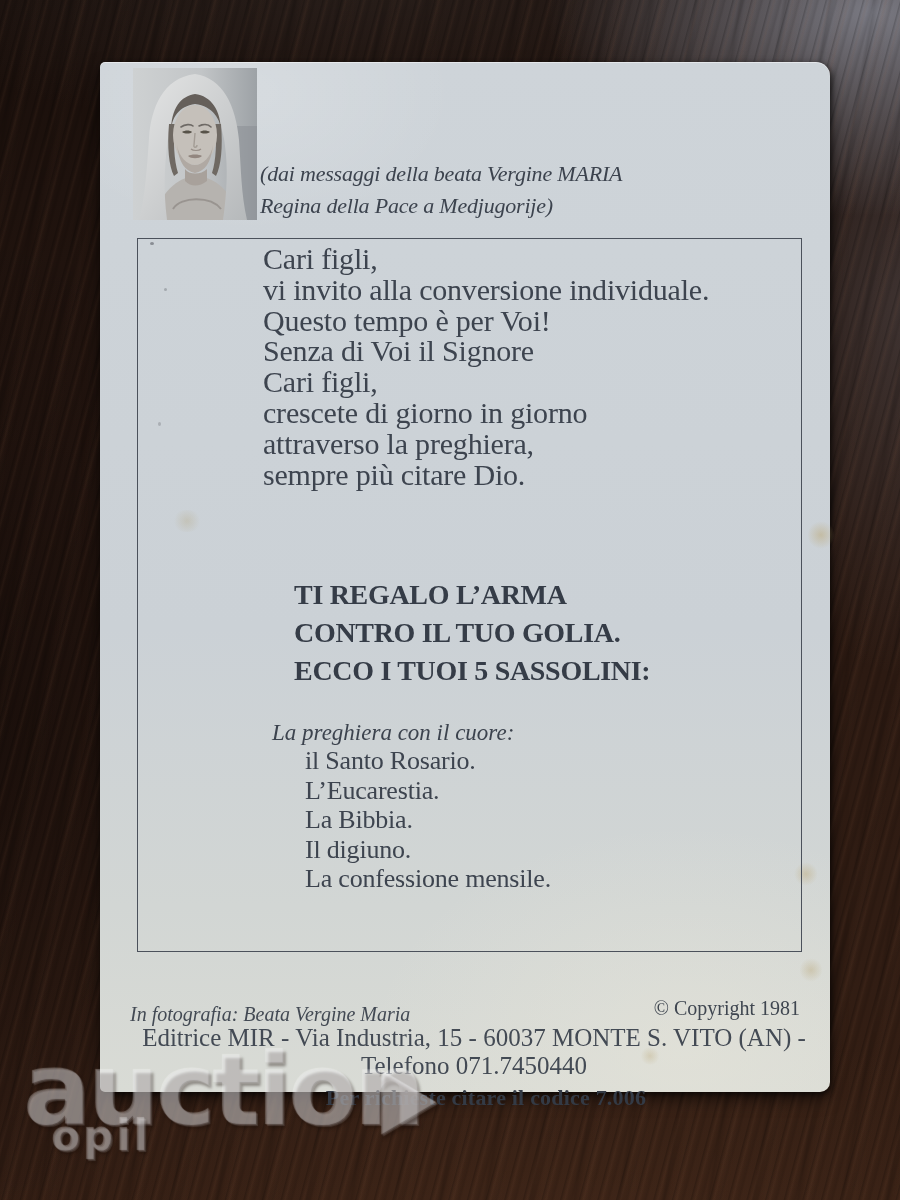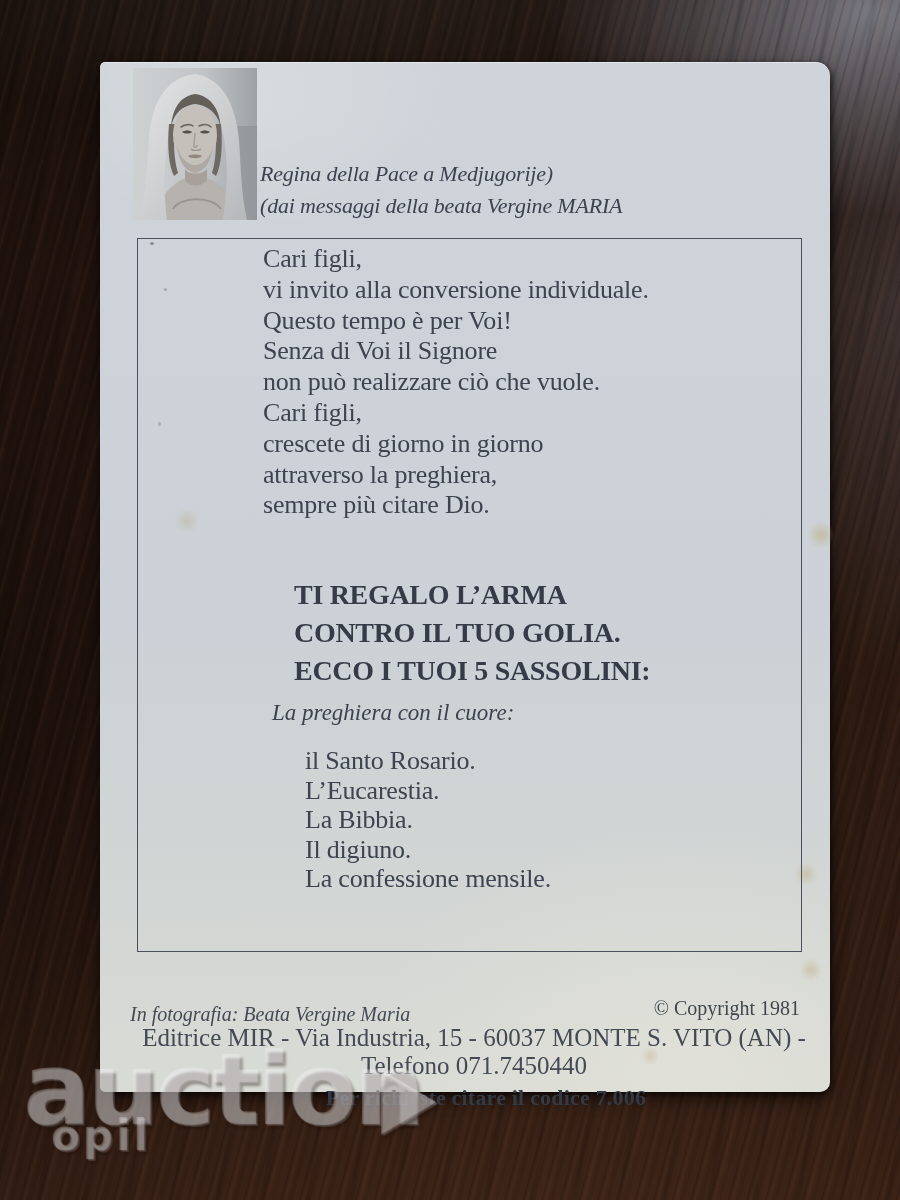--- a/index.html
+++ b/index.html
@@ -65,28 +65,28 @@
   .attribution{
     position:absolute;left:160px;top:96px;
     font-style:italic;font-size:22px;line-height:32px;letter-spacing:-.2px;color:#3c434e;
   }
   .message-box{
     position:absolute;left:37px;top:176px;width:663px;height:712px;
     border:1.5px solid #4b515b;
   }
   .message{
     position:absolute;left:163px;top:182px;
-    font-size:26px;line-height:30.8px;letter-spacing:-.2px;color:#3d444f;
+    font-size:30px;line-height:30.8px;letter-spacing:-.2px;color:#3d444f;
   }
   .heading{
     position:absolute;left:170px;top:514px;
     font-weight:bold;font-size:28px;line-height:38px;letter-spacing:-.3px;color:#353c47;margin-left:24px;
   }
   .list-intro{
-    position:absolute;left:172px;top:638px;
+    position:absolute;left:172px;top:658px;
     font-style:italic;font-size:23px;color:#3c434e;
   }
   .list{
     position:absolute;left:205px;top:684px;
     font-size:26px;line-height:29.6px;letter-spacing:-.2px;color:#3d444f;
   }
   .caption{
     position:absolute;left:30px;top:941px;
     font-style:italic;font-size:20px;color:#434a54;
   }
@@ -162,32 +162,31 @@
       <path d="M49,64 C52,62 57,62 59,64 C57,66 52,66 49,64 Z" fill="#575249"></path>
       <path d="M67,64 C69,62 74,62 77,64 C74,66 69,66 67,64 Z" fill="#575249"></path>
       <path d="M62,65 L61,77 C60,80 64,80 64,77" stroke="#a39c95" stroke-width="1.4" fill="none"></path>
       <path d="M58,81 C60,83 66,83 68,81" stroke="#988f88" stroke-width="1.2" fill="none"></path>
       <path d="M55,88 C58,86 66,86 69,88 C66,91 58,91 55,88 Z" fill="#92867f"></path>
       <path d="M52,101 C56,107 68,107 74,101 L74,113 C66,119 58,119 52,113 Z" fill="#a8a19b"></path>
       <path d="M40,141 C48,128 78,128 88,141" stroke="#8d8883" stroke-width="2" fill="none" opacity="0.7"></path>
     </svg>
 
     <div class="attribution">
+      <div>(dai messaggi della beata Vergine MARIA</div>
       <div>Regina della Pace a Medjugorije)</div>
-      <div>(dai messaggi della beata Vergine MARIA</div>
     </div>
 
     <div class="message-box"></div>
 
     <div class="message">
       <div>Cari figli,</div>
       <div>vi invito alla conversione individuale.</div>
       <div>Questo tempo è per Voi!</div>
       <div>Senza di Voi il Signore</div>
-      <div>non può realizzare ciò che vuole.</div>
       <div>Cari figli,</div>
       <div>crescete di giorno in giorno</div>
       <div>attraverso la preghiera,</div>
       <div>sempre più citare Dio.</div>
     </div>
 
     <div class="heading">
       <div>TI REGALO L’ARMA</div>
       <div>CONTRO IL TUO GOLIA.</div>
       <div>ECCO I TUOI 5 SASSOLINI:</div>

